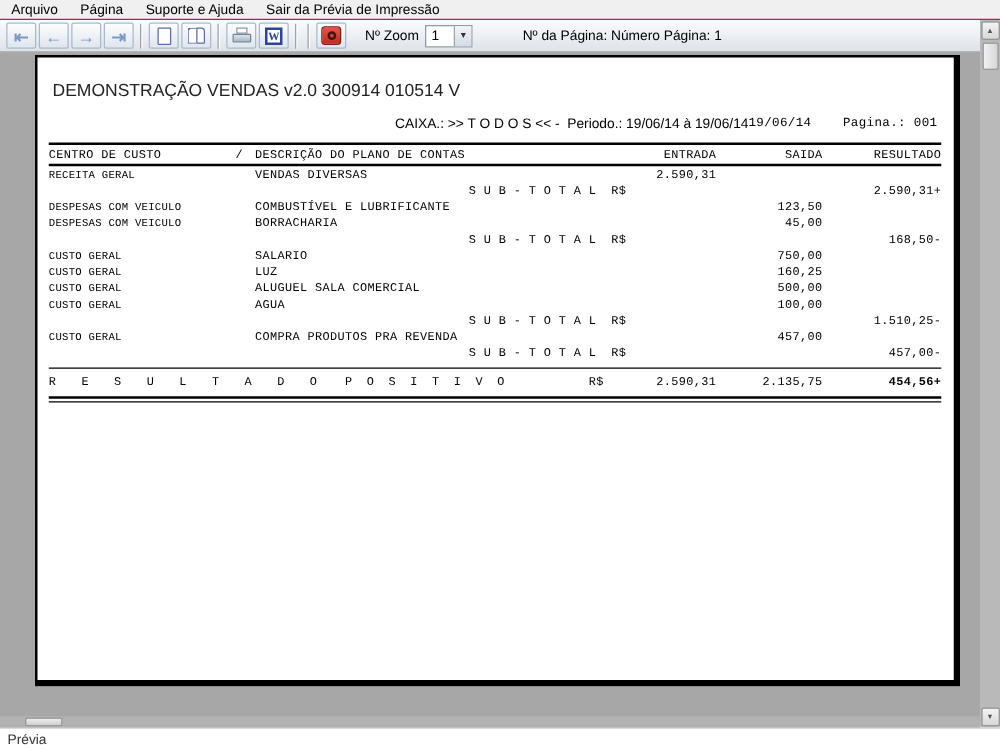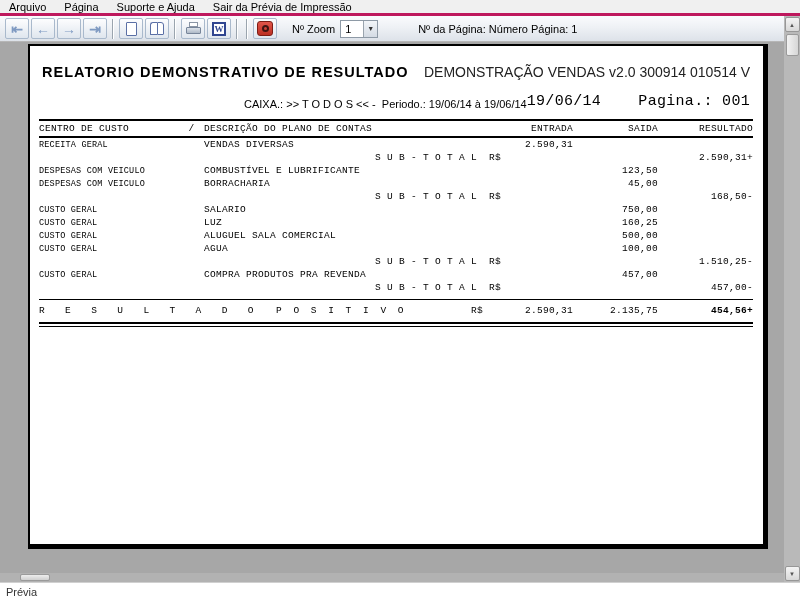--- a/index.html
+++ b/index.html
@@ -12,21 +12,21 @@
     height:18px; flex:0 0 18px;
     background:linear-gradient(180deg,#34517f 0%,#26406c 55%,#1d3459 100%);
     border-bottom:1px solid #142档241f; color:#fff;
     display:flex; align-items:center; padding-left:6px;
     font-size:11px;
   }
 
   
   .menubar {
     height:16px; flex:0 0 16px; background:#f0f0f0;
-    border-bottom:3px solid #be185d; display:flex; align-items:center;
+    border-bottom:1px solid #be185d; display:flex; align-items:center;
     font-size:11px; color:#000;
   }
   .menu-item { padding:0 9px; height:100%; display:flex; align-items:center; cursor:default; }
 
   
   .mid { flex:1; display:flex; flex-direction:row; min-height:0; }
   .mid-left { flex:1; display:flex; flex-direction:column; min-width:0; }
 
   
   .toolbar {
@@ -77,21 +77,21 @@
     background:#fff; border:2px solid #000; border-right-width:5px; border-bottom-width:5px;
     padding-top:18px; color:#000;
   }
   .mono { font-family:"Liberation Mono","DejaVu Sans Mono",monospace; }
 
   .rp-head { display:flex; justify-content:space-between; align-items:flex-end; margin:0 13px 0 12px; }
   .rp-title { font-size:14.5px; font-weight:bold; letter-spacing:1px; }
   .rp-sys { font-size:14px; color:#222; }
   .rp-filter { display:flex; justify-content:flex-end; align-items:flex-end; margin:13px 13px 0 12px; }
   .rp-caixa { font-size:11px; white-space:pre; }
-  .rp-datepage { font-size:15px; white-space:pre; letter-spacing:0.3px; }
+  .rp-datepage { font-size:10px; white-space:pre; letter-spacing:0.3px; }
 
   .rtable { margin:9px 10px 0 9px; font-size:9.5px; letter-spacing:0.3px; }
   .rule-heavy { border-top:2px solid #000; }
   .rule-thin { border-top:1px solid #000; }
   .rule-double { height:5px; border-top:2px solid #000; border-bottom:1px solid #000; }
 
   .trow, .hdr-row { display:grid; grid-template-columns:140px 25px 1fr 85px 85px 95px; }
   .hdr-row { height:15px; align-items:center; }
   .trow { height:13px; align-items:center; }
   .rtable .cell, .rtable .hcell { white-space:pre; overflow:visible; }
@@ -188,21 +188,20 @@
           <span class="zoom-value">1</span>
           <span class="combo-btn">▼</span>
         </div>
         <span class="pageinfo">Nº da Página: Número Página: 1</span>
       </div>
 
       <div class="preview">
         <div class="report-page">
 
           <div class="rp-head">
-            <span class="rp-title">RELATORIO DEMONSTRATIVO DE RESULTADO</span>
             <span class="rp-sys">DEMONSTRAÇÃO VENDAS v2.0 300914 010514 V</span>
           </div>
 
           <div class="rp-filter">
             <span class="rp-caixa">CAIXA.: &gt;&gt; T O D O S &lt;&lt; -  Periodo.: 19/06/14 à 19/06/14</span>
             <span class="rp-datepage mono">19/06/14    Pagina.: 001</span>
           </div>
 
           <div class="rtable mono">
             <div class="rule-heavy"></div>

